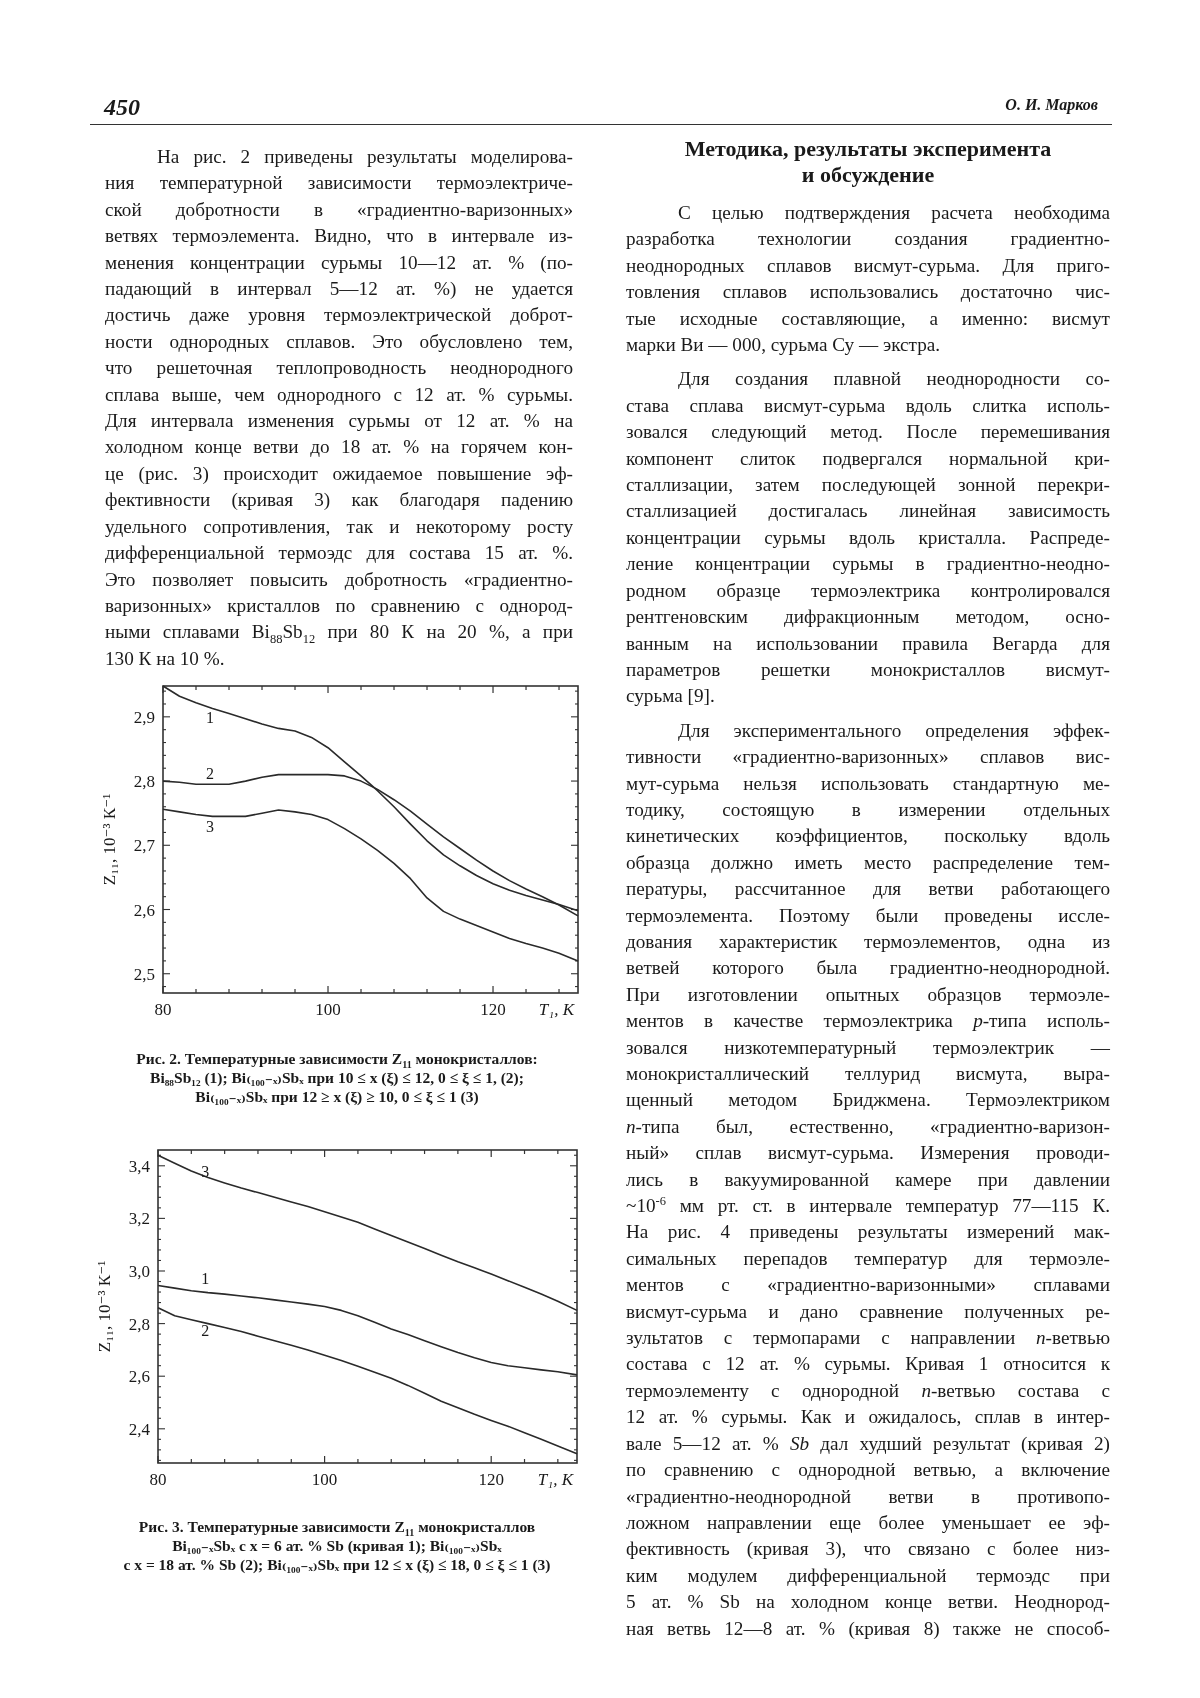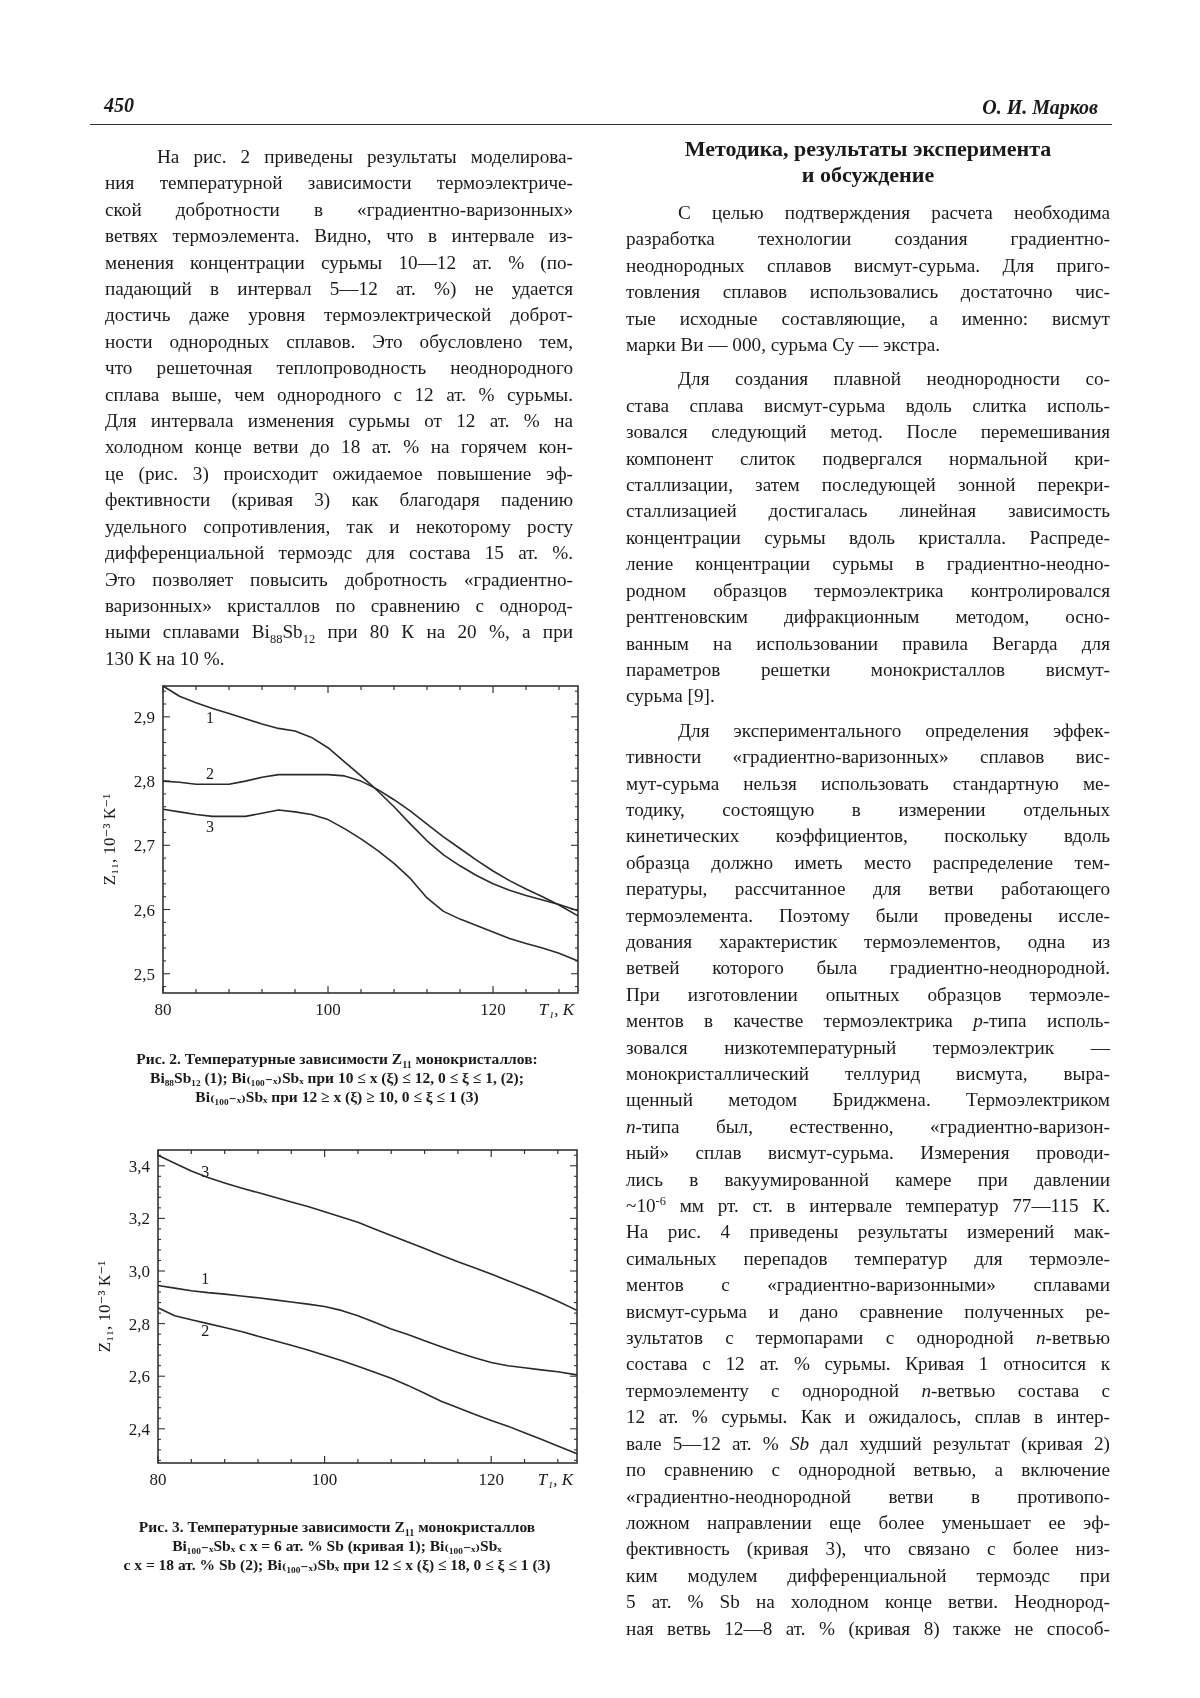--- a/index.html
+++ b/index.html
@@ -1,21 +1,21 @@
 <!DOCTYPE html>
 <html><head>
 <meta charset="utf-8">
 <style>
   html, body { margin: 0; padding: 0; background: #ffffff; }
   body { width: 1200px; height: 1698px; position: relative; overflow: hidden;
          font-family: "Liberation Serif", "DejaVu Serif", serif; color: #1a1a1a; }
   .running-head { position: absolute; left: 90px; right: 88px; top: 90px; height: 34px;
                   border-bottom: 1.5px solid #333; }
-  .page-num { position: absolute; left: 14px; top: 4px; font-size: 20px; font-weight: bold; font-style: italic; }
-  .author { position: absolute; right: 14px; top: 6px; font-size: 20px; font-weight: bold; font-style: italic; }
+  .page-num { position: absolute; left: 14px; top: 4px; font-size: 24px; font-weight: bold; font-style: italic; }
+  .author { position: absolute; right: 14px; top: 6px; font-size: 16px; font-weight: bold; font-style: italic; }
   .col { position: absolute; font-size: 19.2px; line-height: 26.4px; text-align: justify; }
   .col-left { left: 97px; width: 484px; top: 136px; }
   .col-right { left: 618px; width: 500px; top: 136px; }
   .col p { margin: 8px; text-indent: 52px; }
   .col p .l { display: block; text-indent: 0; text-align: justify; text-align-last: justify; }
   .col p .l.first { text-indent: 52px; }
   .col p .l.last { text-align-last: left; }
   .section-title { text-align: center; font-weight: bold; font-size: 22px; line-height: 26px; margin: 0 0 12px 0; }
   sub, sup { font-size: 65%; line-height: 0; }
   .fig { position: absolute; }
@@ -272,34 +272,34 @@
     </p>
   <p id="rp2">
       <span class="l first">Для создания плавной неоднородности со-</span>
       <span class="l">става сплава висмут-сурьма вдоль слитка исполь-</span>
       <span class="l">зовался следующий метод. После перемешивания</span>
       <span class="l">компонент слиток подвергался нормальной кри-</span>
       <span class="l">сталлизации, затем последующей зонной перекри-</span>
       <span class="l">сталлизацией достигалась линейная зависимость</span>
       <span class="l">концентрации сурьмы вдоль кристалла. Распреде-</span>
       <span class="l">ление концентрации сурьмы в градиентно-неодно-</span>
-      <span class="l">родном образцов термоэлектрика контролировался</span>
+      <span class="l">родном образце термоэлектрика контролировался</span>
       <span class="l">рентгеновским дифракционным методом, осно-</span>
       <span class="l">ванным на использовании правила Вегарда для</span>
       <span class="l">параметров решетки монокристаллов висмут-</span>
       <span class="l last">сурьма [9].</span>
     </p>
   <p id="rp3">
     <span id="rp3a"><span class="l first">Для экспериментального определения эффек-</span><span class="l">тивности «градиентно-варизонных» сплавов вис-</span><span class="l">мут-сурьма нельзя использовать стандартную ме-</span><span class="l">тодику, состоящую в измерении отдельных</span><span class="l">кинетических коэффициентов, поскольку вдоль</span><span class="l">образца должно иметь место распределение тем-</span><span class="l">пературы, рассчитанное для ветви работающего</span><span class="l">термоэлемента. Поэтому были проведены иссле-</span><span class="l">дования характеристик термоэлементов, одна из</span><span class="l">ветвей которого была градиентно-неоднородной.</span><span class="l">При изготовлении опытных образцов термоэле-</span></span>
     <span class="l"><span>ментов в качестве термоэлектрика </span><i>p</i><span>-типа исполь-</span></span>
     <span id="rp3b"><span class="l">зовался низкотемпературный термоэлектрик —</span><span class="l">монокристаллический теллурид висмута, выра-</span><span class="l">щенный методом Бриджмена. Термоэлектриком</span></span>
     <span class="l"><i>n</i><span>-типа был, естественно, «градиентно-варизон-</span></span>
     <span id="rp3c"><span class="l">ный» сплав висмут-сурьма. Измерения проводи-</span><span class="l">лись в вакуумированной камере при давлении</span></span>
     <span class="l"><span>~10</span><sup>-6</sup><span> мм рт. ст. в интервале температур 77—115 К.</span></span>
     <span id="rp3d"><span class="l">На рис. 4 приведены результаты измерений мак-</span><span class="l">симальных перепадов температур для термоэле-</span><span class="l">ментов с «градиентно-варизонными» сплавами</span><span class="l">висмут-сурьма и дано сравнение полученных ре-</span></span>
-    <span class="l"><span>зультатов с термопарами с однородной </span><i>n</i><span>-ветвью</span></span>
+    <span class="l"><span>зультатов с термопарами с направлении </span><i>n</i><span>-ветвью</span></span>
     <span class="l">состава с 12 ат. % сурьмы. Кривая 1 относится к</span>
     <span class="l"><span>термоэлементу с однородной </span><i>n</i><span>-ветвью состава с</span></span>
     <span class="l">12 ат. % сурьмы. Как и ожидалось, сплав в интер-</span>
     <span class="l"><span>вале 5—12 ат. % </span><i>Sb</i><span> дал худший результат (кривая 2)</span></span>
     <span id="rp3e"><span class="l">по сравнению с однородной ветвью, а включение</span><span class="l">«градиентно-неоднородной ветви в противопо-</span><span class="l">ложном направлении еще более уменьшает ее эф-</span><span class="l">фективность (кривая 3), что связано с более низ-</span><span class="l">ким модулем дифференциальной термоэдс при</span><span class="l">5 ат. % Sb на холодном конце ветви. Неоднород-</span><span class="l">ная ветвь 12—8 ат. % (кривая 8) также не способ-</span></span>
   </p>
 </div>
 
 </body></html>

